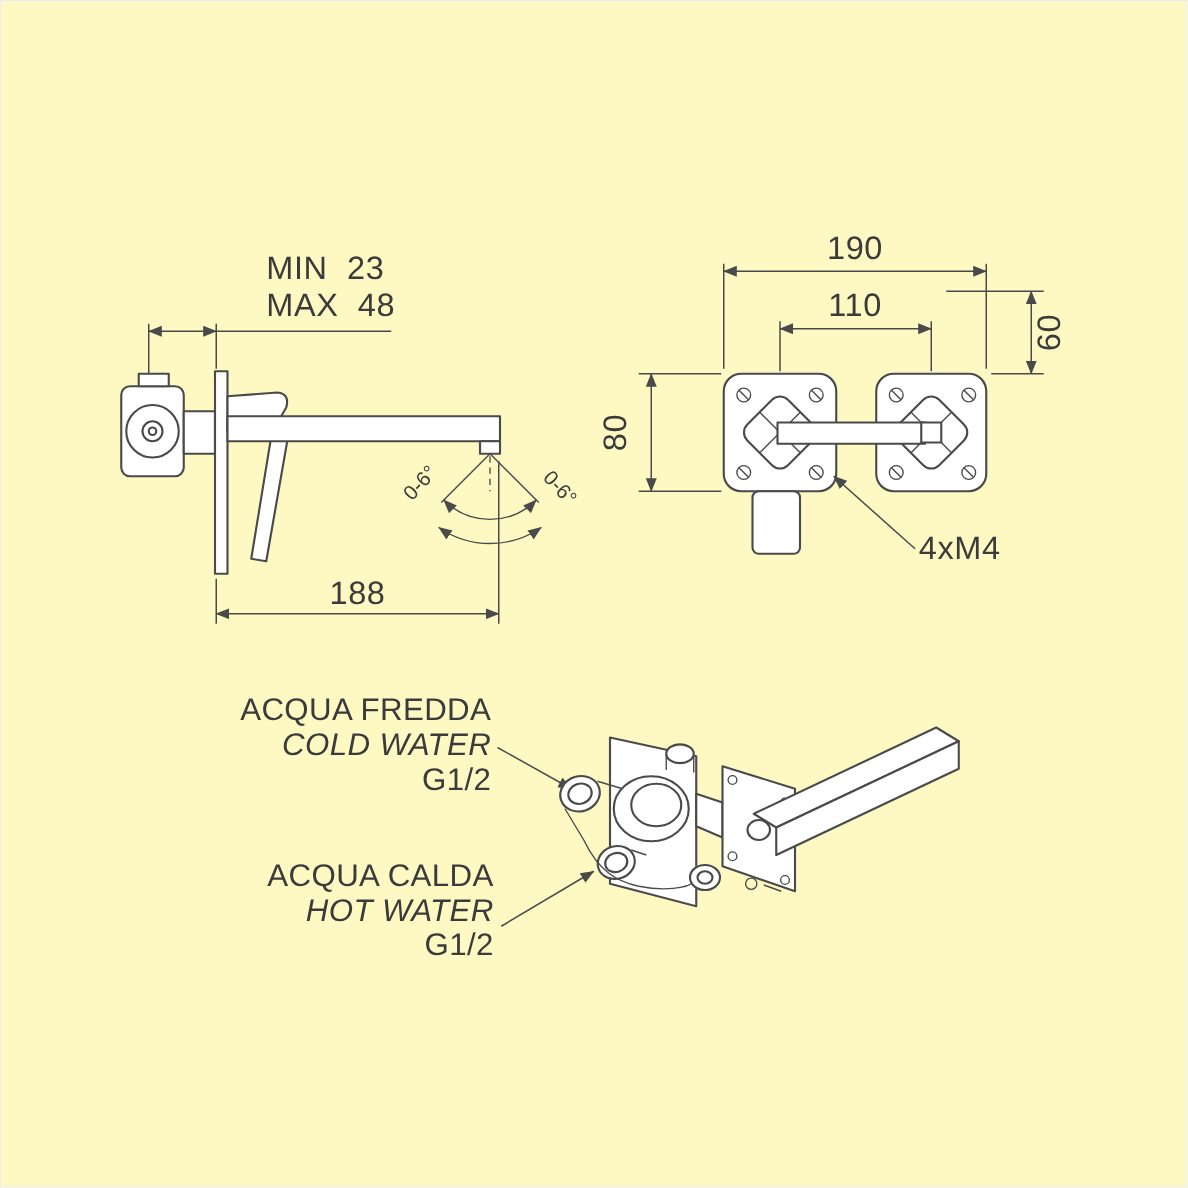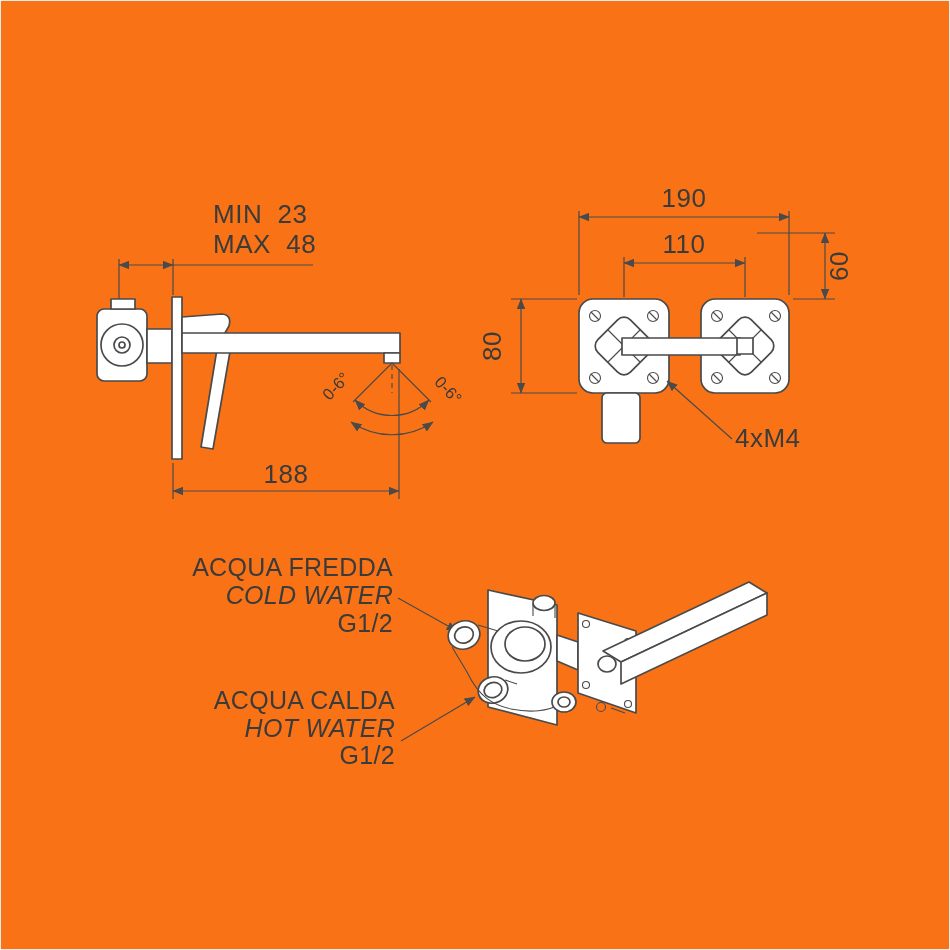--- a/index.html
+++ b/index.html
@@ -1,17 +1,17 @@
 <!DOCTYPE html>
 <html><head>
 <meta charset="utf-8">
 <style>
   html,body{margin:0;padding:0;background:#f6f6f6;}
   .canvas{
-    width:950px;height:950px;background:#f97316;position:relative;
+    width:950px;height:950px;background:#fef9c3;position:relative;
     border:1px solid #ececec;box-sizing:border-box;
     font-family:"Liberation Sans","DejaVu Sans",sans-serif;
   }
   svg{display:block;}
   text{
     font-family:"Liberation Sans","DejaVu Sans",sans-serif;
     fill:#3b3b3b;
   }
   .t26{font-size:26px;letter-spacing:.5px;}
   .t25{font-size:25px;letter-spacing:.3px;}

